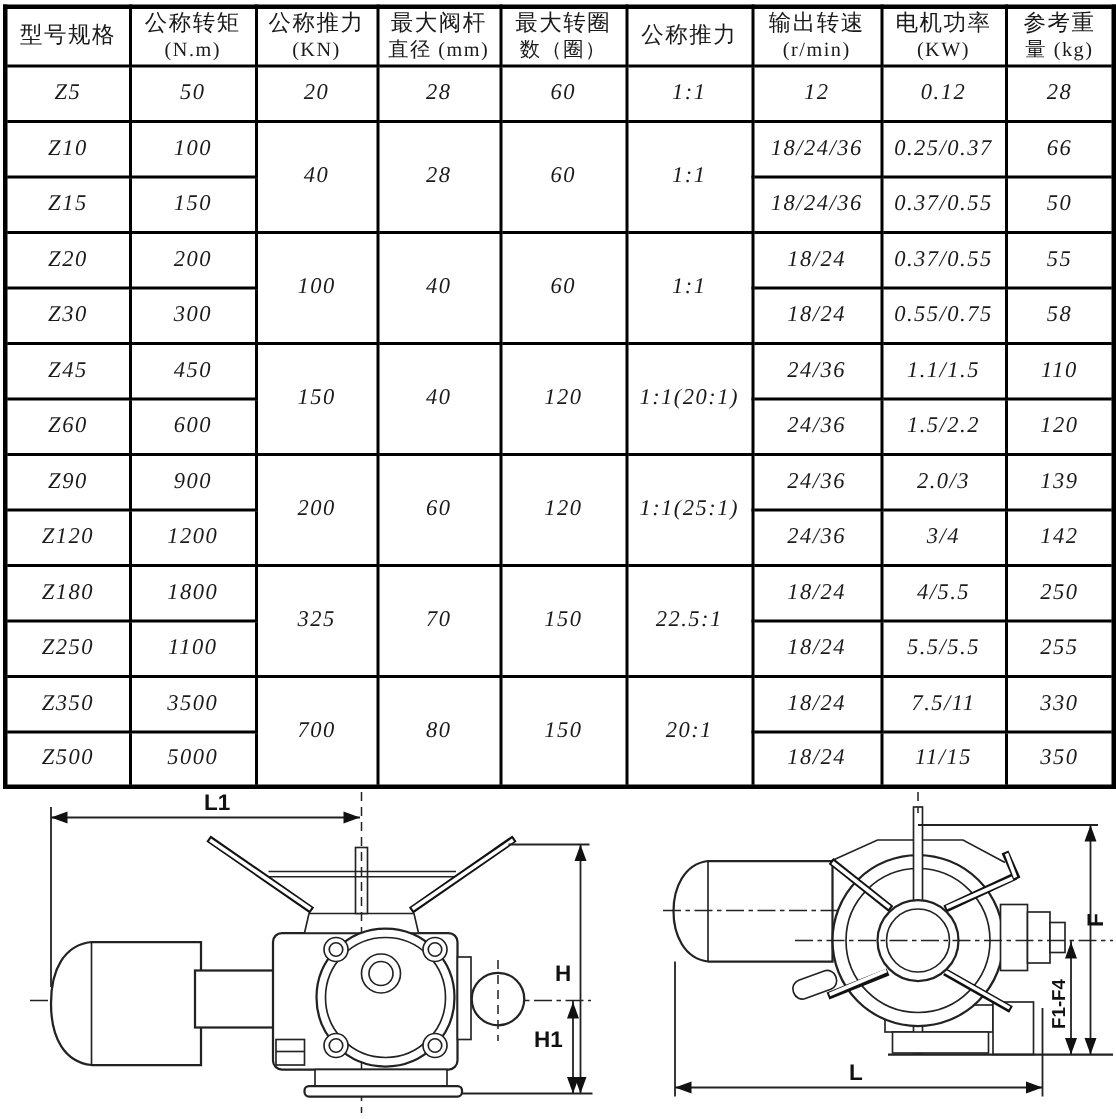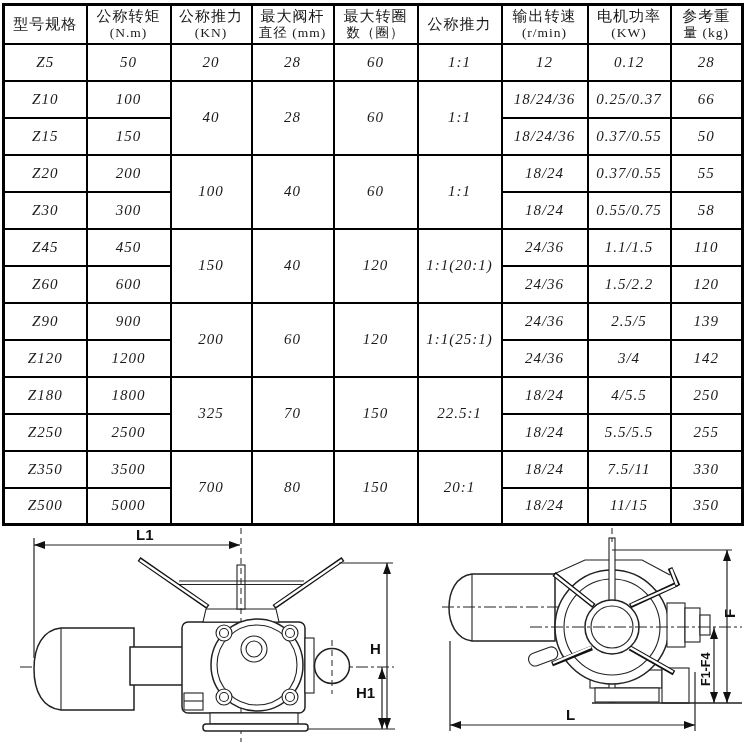--- a/index.html
+++ b/index.html
@@ -157,21 +157,21 @@
         <td>120</td>
       </tr>
       <tr>
         <td>Z90</td>
         <td>900</td>
         <td rowspan="2">200</td>
         <td rowspan="2">60</td>
         <td rowspan="2">120</td>
         <td rowspan="2">1:1(25:1)</td>
         <td>24/36</td>
-        <td>2.5/5</td>
+        <td>2.0/3</td>
         <td>139</td>
       </tr>
       <tr>
         <td>Z120</td>
         <td>1200</td>
         <td>24/36</td>
         <td>3/4</td>
         <td>142</td>
       </tr>
       <tr>
@@ -180,21 +180,21 @@
         <td rowspan="2">325</td>
         <td rowspan="2">70</td>
         <td rowspan="2">150</td>
         <td rowspan="2">22.5:1</td>
         <td>18/24</td>
         <td>4/5.5</td>
         <td>250</td>
       </tr>
       <tr>
         <td>Z250</td>
-        <td>2500</td>
+        <td>1100</td>
         <td>18/24</td>
         <td>5.5/5.5</td>
         <td>255</td>
       </tr>
       <tr>
         <td>Z350</td>
         <td>3500</td>
         <td rowspan="2">700</td>
         <td rowspan="2">80</td>
         <td rowspan="2">150</td>

